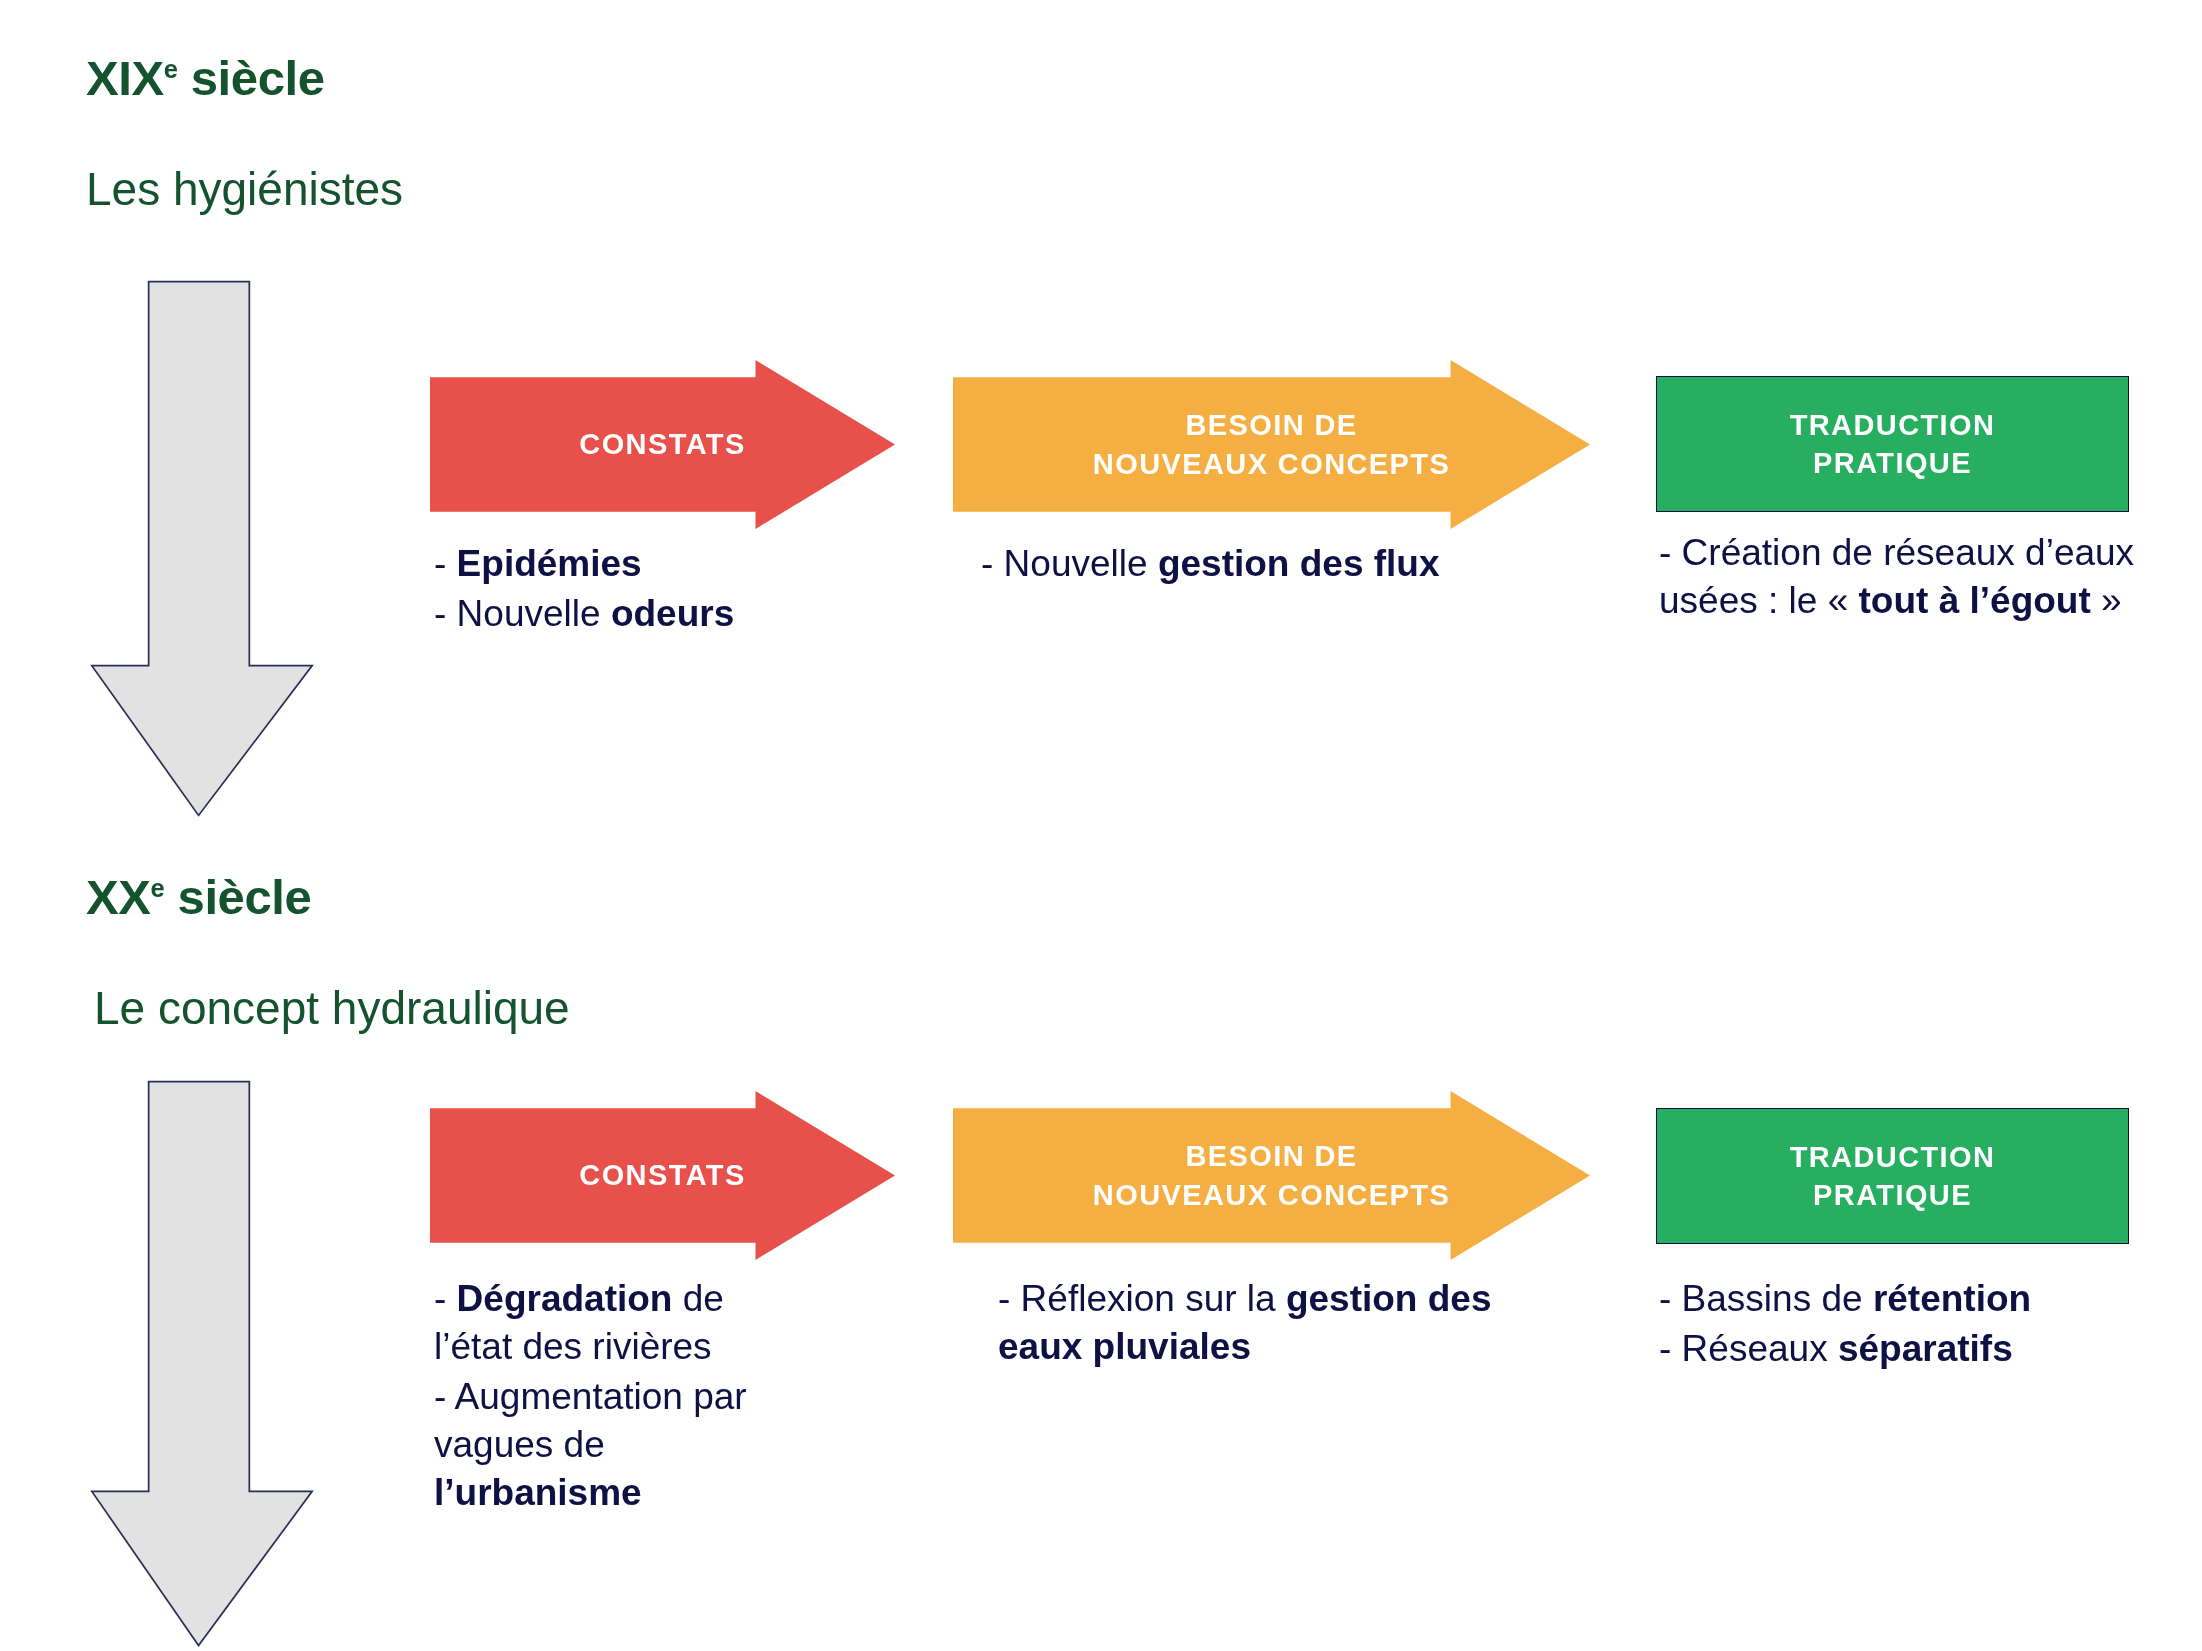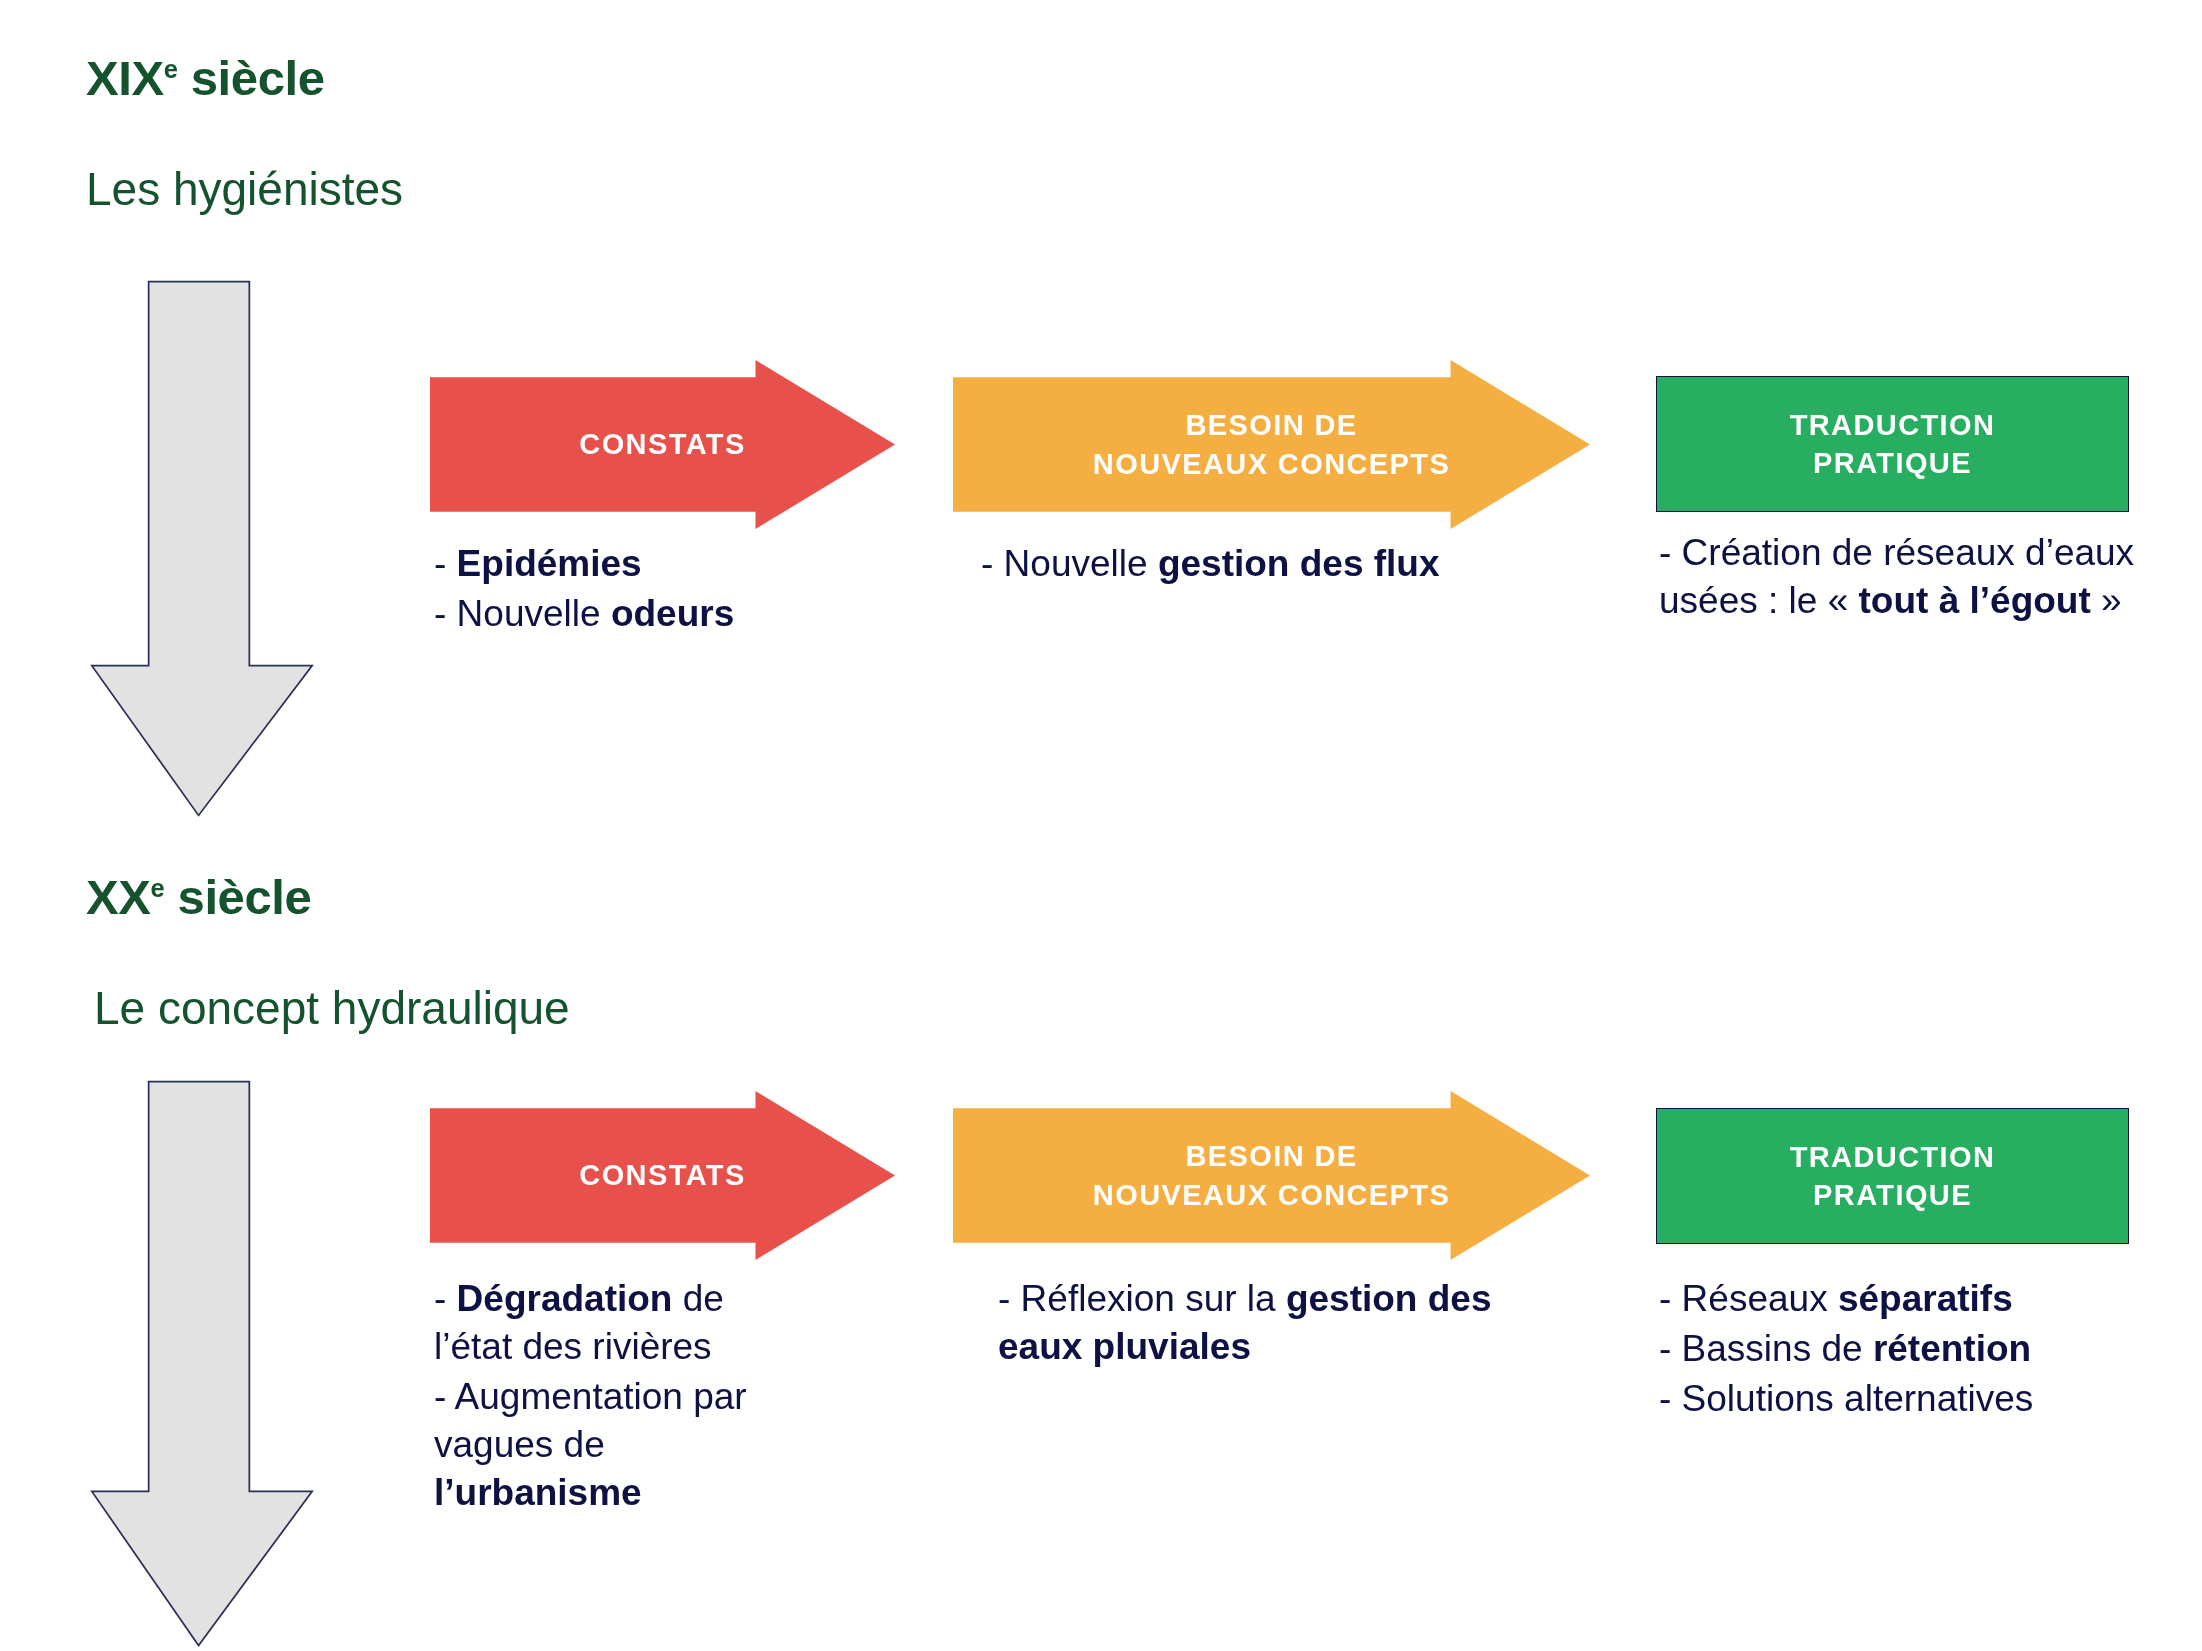--- a/index.html
+++ b/index.html
@@ -199,26 +199,22 @@
   <div class="bullets" style="left:998px;top:1275px;width:525px;">
     <div class="li">
       <span>-</span>
       <span>Réflexion sur la </span><b>gestion des eaux pluviales</b>
     </div>
   </div>
 
   <div class="bullets" style="left:1659px;top:1275px;width:516px;">
     <div class="li nowrapline">
       <span>-</span>
+      <span>Bassins de </span><b>rétention</b>
+    </div>
+    <div class="li nowrapline">
+      <span>-</span>
       <span>Réseaux </span><b>séparatifs</b>
     </div>
-    <div class="li nowrapline">
-      <span>-</span>
-      <span>Bassins de </span><b>rétention</b>
-    </div>
-    <div class="li nowrapline">
-      <span>-</span>
-      <span>Solutions alternatives</span>
-    </div>
   </div>
 
 </div>
 
 
 </body></html>

